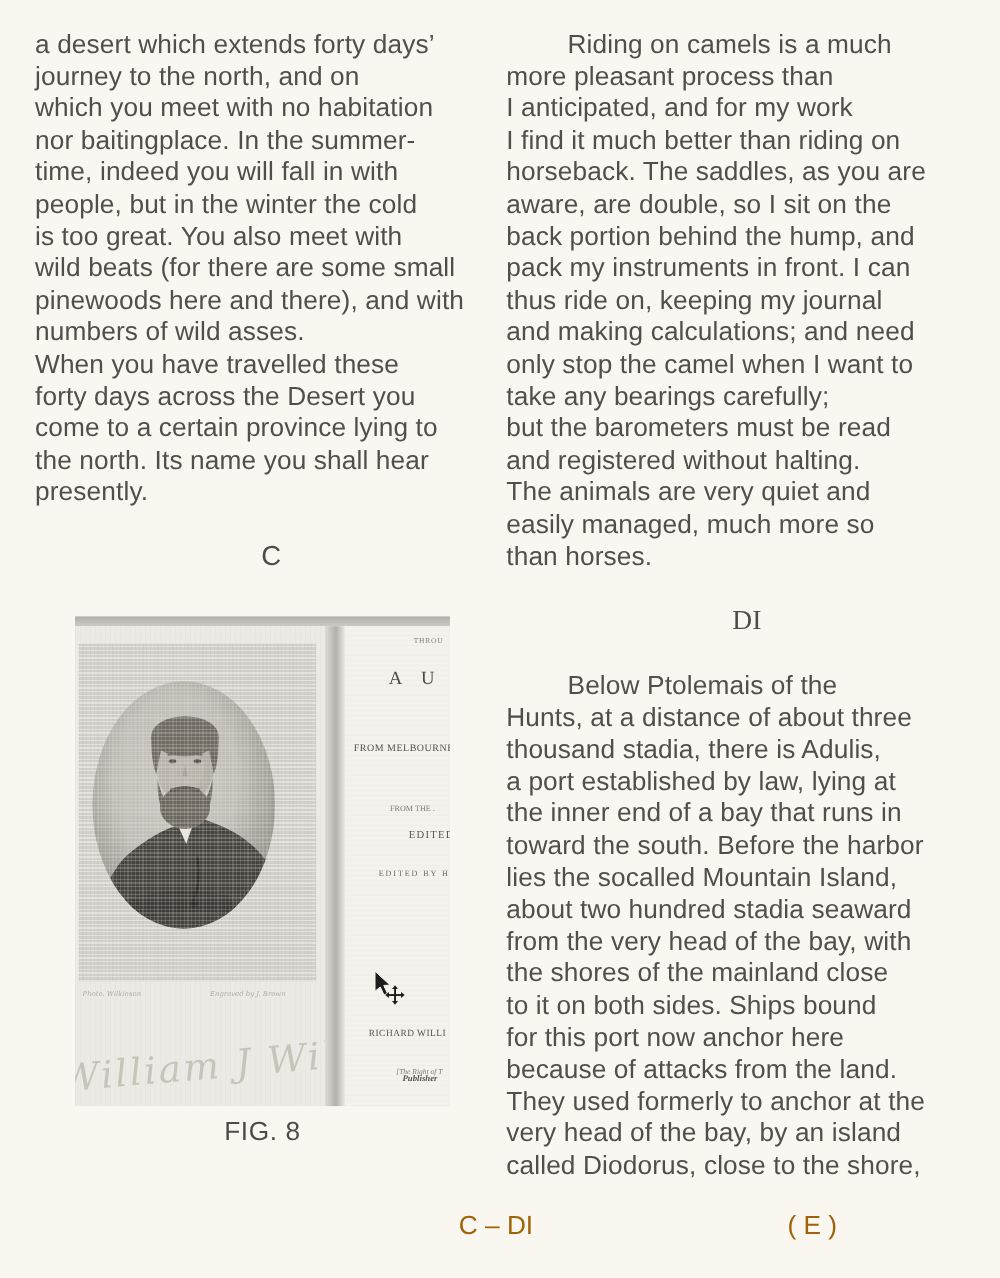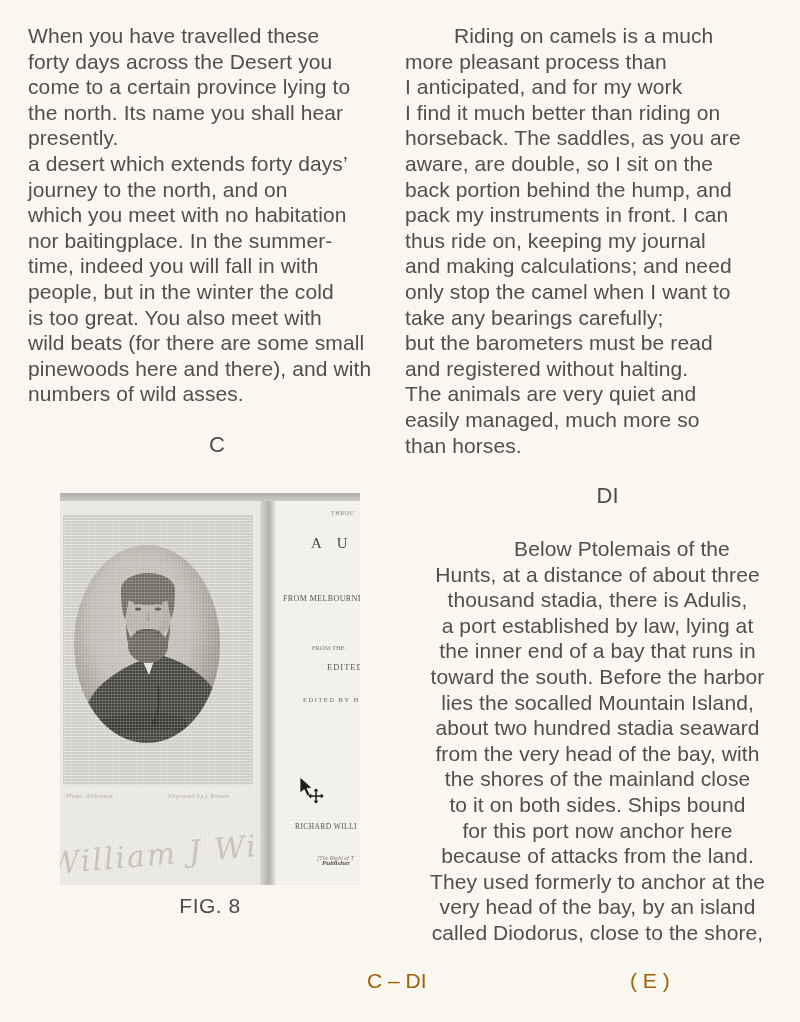--- a/index.html
+++ b/index.html
@@ -67,57 +67,57 @@
   .footer-label{font-size:21px;line-height:25px;color:#a16207;white-space:nowrap;}
   #footer-left{left:367px;top:968px;}
   #footer-right{left:630px;top:968px;}
   
   .cursor{left:296px;top:776px;width:30px;height:30px;pointer-events:none;}
 </style>
 </head>
 <body>
 
 <div class="abs" id="left-col" style="left:28px;top:23px;width:378px;">
-  <p class="para">When you have travelled these
-forty days across the Desert you
-come to a certain province lying to
-the north. Its name you shall hear
-presently.</p>
   <p class="para">a desert which extends forty days’
 journey to the north, and on
 which you meet with no habitation
 nor baitingplace. In the summer-
 time, indeed you will fall in with
 people, but in the winter the cold
 is too great. You also meet with
 wild beats (for there are some small
 pinewoods here and there), and with
 numbers of wild asses.</p>
+  <p class="para">When you have travelled these
+forty days across the Desert you
+come to a certain province lying to
+the north. Its name you shall hear
+presently.</p>
 </div>
 <div class="abs section-letter" style="left:28px;top:432px;width:378px;">C</div>
 
 <p class="abs para indent" style="left:405px;top:23px;width:385px;">Riding on camels is a much
 more pleasant process than
 I anticipated, and for my work
 I find it much better than riding on
 horseback. The saddles, as you are
 aware, are double, so I sit on the
 back portion behind the hump, and
 pack my instruments in front. I can
 thus ride on, keeping my journal
 and making calculations; and need
 only stop the camel when I want to
 take any bearings carefully;
 but the barometers must be read
 and registered without halting.
 The animals are very quiet and
 easily managed, much more so
 than horses.</p>
-<div class="abs section-letter" style="left:415px;top:483px;width:385px;">DI</div>
-<p class="abs para indent" style="left:405px;top:536px;width:385px;text-align:center;">Below Ptolemais of the
+<div class="abs section-letter" style="left:405px;top:483px;width:385px;font-family:Liberation Serif, serif;">DI</div>
+<p class="abs para indent" style="left:405px;top:536px;width:385px;">Below Ptolemais of the
 Hunts, at a distance of about three
 thousand stadia, there is Adulis,
 a port established by law, lying at
 the inner end of a bay that runs in
 toward the south. Before the harbor
 lies the socalled Mountain Island,
 about two hundred stadia seaward
 from the very head of the bay, with
 the shores of the mainland close
 to it on both sides. Ships bound

